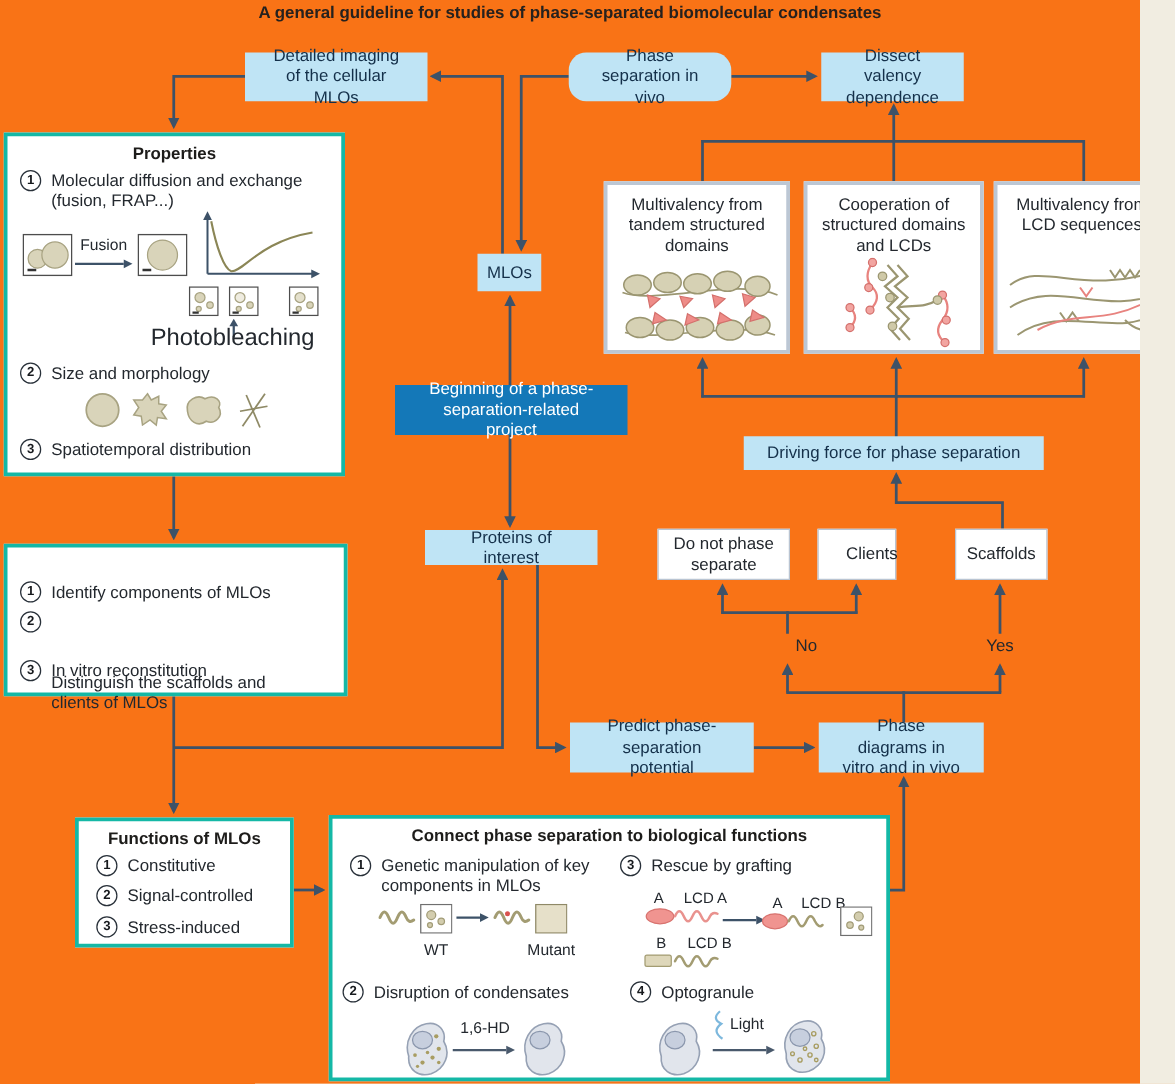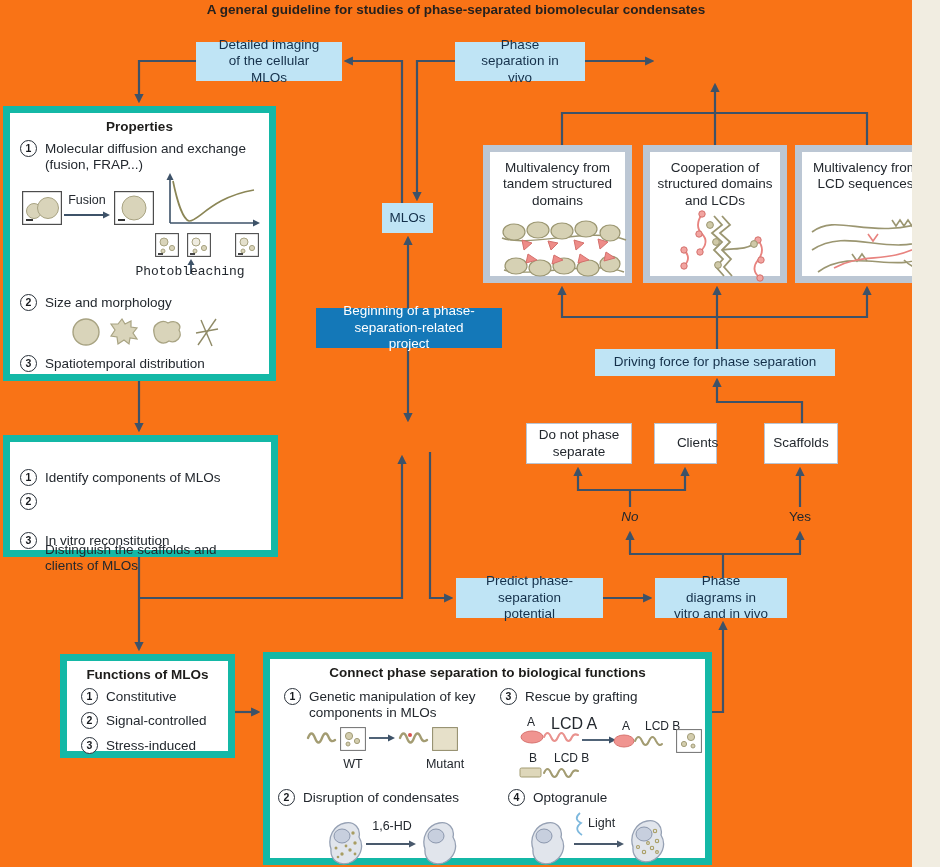--- a/index.html
+++ b/index.html
@@ -3,21 +3,21 @@
 <meta charset="utf-8">
 <style>
   html,body{margin:0;padding:0;background:#f1ede1;}
   *{box-sizing:border-box;}
   .canvas{position:relative;width:912px;height:867px;background:#f97316;font-family:"Liberation Sans",sans-serif;overflow:hidden;}
   .figtitle{position:absolute;top:2px;left:0;right:0;text-align:center;font-weight:700;font-size:13.5px;color:#26211e;}
   .arrows{position:absolute;left:0;top:0;z-index:1;}
   .bluebox{position:absolute;z-index:2;background:#bfe4f5;color:#14304a;display:flex;align-items:center;justify-content:center;text-align:center;font-size:13.5px;line-height:1.22;padding:2px 18px;}
   .darkbox{background:#1478b8;color:#ffffff;}
   .whitebox{position:absolute;z-index:2;background:#ffffff;border:1px solid #b9c4d2;display:flex;align-items:center;justify-content:center;text-align:center;font-size:13.5px;color:#23282e;line-height:1.22;padding:2px 4px;}
-  .panel{position:absolute;z-index:2;background:#ffffff;border:7px solid #14b8a6;padding-left:44px;}
+  .panel{position:absolute;z-index:2;background:#ffffff;border:3px solid #14b8a6;padding-left:44px;}
   .ptitle{position:absolute;left:0;right:0;top:6px;text-align:center;font-weight:700;font-size:13.5px;color:#1d1c1a;}
   .itemrow{position:absolute;display:flex;gap:8px;align-items:flex-start;font-size:13.5px;color:#23282e;line-height:1.18;}
   .numc{width:17px;height:17px;min-width:17px;border:1.4px solid #283039;border-radius:50%;display:flex;align-items:center;justify-content:center;font-weight:700;font-size:10.5px;color:#16191d;background:#fff;margin-top:-1px;}
   .minilabel{position:absolute;font-size:12.5px;color:#23282e;white-space:nowrap;}
   .ctr{text-align:center;}
   .decided{position:absolute;z-index:2;font-size:13.5px;color:#23282e;text-align:center;}
   .mtitle{position:absolute;left:0;right:0;top:8px;text-align:center;font-size:13.5px;line-height:1.22;color:#23282e;}
   .abs{position:absolute;}
   svg{display:block;}
 </style>
@@ -65,31 +65,33 @@
       <path d="M715 145 V112"></path>
       <path d="M867 145 V112"></path>
       <path d="M561 113 H868"></path>
       <path d="M715 113 V85" marker-end="url(#ah)"></path>
       <path d="M235 712 H258" marker-end="url(#ah)"></path>
       <path d="M712 712 H723 V623" marker-end="url(#ah)"></path>
     </g>
   </svg>
 
   <div class="bluebox" style="left:196px;top:42px;width:146px;height:39px;">Detailed imaging of the cellular MLOs</div>
-  <div class="bluebox" style="left:455px;top:42px;width:130px;height:39px;">Phase separation in vivo</div>
+  <div class="bluebox" style="left:455px;top:42px;width:130px;height:39px;border-radius:14px;">Phase separation in vivo</div>
+  <div class="bluebox" style="left:657px;top:42px;width:114px;height:39px;">Dissect valency dependence</div>
   <div class="bluebox" style="left:382px;top:203px;width:51px;height:30px;">MLOs</div>
   <div class="bluebox darkbox" style="left:316px;top:308px;width:186px;height:40px;">Beginning of a phase-separation-related project</div>
+  <div class="bluebox" style="left:340px;top:424px;width:138px;height:28px;">Proteins of interest</div>
   <div class="bluebox" style="left:595px;top:349px;width:240px;height:27px;">Driving force for phase separation</div>
   <div class="bluebox" style="left:456px;top:578px;width:147px;height:40px;">Predict phase-separation potential</div>
   <div class="bluebox" style="left:655px;top:578px;width:132px;height:40px;">Phase diagrams in vitro and in vivo</div>
 
   <div class="whitebox" style="left:526px;top:423px;width:106px;height:41px;">Do not phase separate</div>
   <div class="whitebox" style="left:654px;top:423px;width:63px;height:41px;padding-left:28px;">Clients</div>
   <div class="whitebox" style="left:764px;top:423px;width:74px;height:41px;">Scaffolds</div>
-  <div class="decided" style="left:615px;top:509px;width:30px;font-style:italic;">No</div>
+  <div class="decided" style="left:630px;top:509px;width:30px;">No</div>
   <div class="decided" style="left:785px;top:509px;width:30px;">Yes</div>
 
   <div class="panel" style="left:483px;top:145px;width:149px;height:138px;border-color:#bcc7d4;">
     <div class="mtitle" style="padding:0 6px;">Multivalency from tandem structured domains</div>
     <svg class="abs" style="left:8px;top:62px;" width="132" height="70" viewBox="0 0 132 70">
       <g stroke="#9b9671" stroke-width="1.2" fill="#d6d1b4">
         <path d="M4 24 C30 34 95 12 128 26" fill="none" stroke-width="1.4"></path>
         <path d="M6 56 C35 64 95 46 126 58" fill="none" stroke-width="1.4"></path>
         <ellipse cx="16" cy="18" rx="11" ry="8"></ellipse>
           <ellipse cx="40" cy="16" rx="11" ry="8"></ellipse>
@@ -210,21 +212,21 @@
       <rect x="0.6" y="0.6" width="22.8" height="22.8" fill="#fff" stroke="#4d4d4d" stroke-width="1.1"></rect>
       <circle cx="9" cy="9" r="4" fill="#e4e0cc" stroke="#a8a382"></circle>
       <circle cx="17" cy="15" r="2.6" fill="#d9d4ba" stroke="#a8a382"></circle>
       <circle cx="8" cy="18" r="2" fill="#d9d4ba" stroke="#a8a382"></circle>
       <line x1="3" y1="21" x2="8" y2="21" stroke="#333" stroke-width="1.8"></line>
     </svg>
     <svg class="abs" style="left:176px;top:146px;" width="10" height="16">
       <line x1="5" y1="15" x2="5" y2="5" stroke="#3d5268" stroke-width="1.8"></line>
       <polygon points="1.5,6 5,0 8.5,6" fill="#3d5268"></polygon>
     </svg>
-    <div class="minilabel ctr" style="left:100px;top:151px;width:160px;font-size:13px;font-family:Liberation Mono, monospace;">Photobleaching</div>
+    <div class="minilabel ctr" style="left:100px;top:151px;width:160px;font-size:19px;">Photobleaching</div>
     <div class="itemrow" style="left:10px;top:182px;width:250px;">
       <span class="numc">2</span>
       <span>Size and morphology</span>
     </div>
     <svg class="abs" style="left:60px;top:202px;" width="160" height="36">
       <circle cx="16" cy="17" r="13" fill="#d9d4ba" stroke="#a8a382" stroke-width="1.4"></circle>
       <path d="M52 4 l3 5 l6 -3 l0 6 l6 1 l-4 5 l4 6 l-7 -1 l-1 6 l-5 -4 l-6 4 l-1 -7 l-6 -1 l4 -6 l-4 -6 l7 0 z" fill="#d9d4ba" stroke="#a8a382" stroke-width="1.2"></path>
       <path d="M84 18 C82 9 92 4 98 8 C106 4 112 10 109 15 C113 22 106 29 99 26 C92 31 85 26 84 18 Z" fill="#d9d4ba" stroke="#a8a382" stroke-width="1.3"></path>
       <g stroke="#8f8a66" stroke-width="1.4" fill="none">
         <line x1="128" y1="30" x2="146" y2="4"></line>
@@ -296,21 +298,21 @@
       <rect x="0.6" y="0.6" width="24.8" height="22.8" fill="#e6e0c9" stroke="#8f8967"></rect>
     </svg>
     <div class="minilabel ctr" style="left:62px;top:98px;width:42px;">WT</div>
     <div class="minilabel ctr" style="left:148px;top:98px;width:54px;">Mutant</div>
 
     <div class="itemrow" style="left:230px;top:30px;width:200px;">
       <span class="numc">3</span>
       <span>Rescue by grafting</span>
     </div>
     <div class="minilabel" style="left:257px;top:56px;font-size:12px;">A</div>
-    <div class="minilabel" style="left:281px;top:56px;font-size:16px;">LCD A</div>
+    <div class="minilabel" style="left:281px;top:56px;font-size:12px;">LCD A</div>
     <svg class="abs" style="left:248px;top:70px;" width="72" height="16">
       <ellipse cx="14" cy="8" rx="11" ry="6" fill="#f09490" stroke="#d8736f"></ellipse>
       <path d="M26 8 q3.5 -8 7 0 q3.5 8 7 0 q3.5 -8 7 0 q3.5 8 7 0 q2 -4 6 -2" fill="none" stroke="#e9928e" stroke-width="2" stroke-linecap="round"></path>
     </svg>
     <div class="minilabel" style="left:259px;top:92px;font-size:12px;">B</div>
     <div class="minilabel" style="left:284px;top:92px;font-size:12px;">LCD B</div>
     <svg class="abs" style="left:248px;top:106px;" width="72" height="16">
       <rect x="2" y="3" width="21" height="9" rx="1.5" fill="#ded7ba" stroke="#a39c72"></rect>
       <path d="M26 8 q3.5 -8 7 0 q3.5 8 7 0 q3.5 -8 7 0 q3.5 8 7 0 q2 -4 6 -2" fill="none" stroke="#a39c72" stroke-width="2" stroke-linecap="round"></path>
     </svg>

